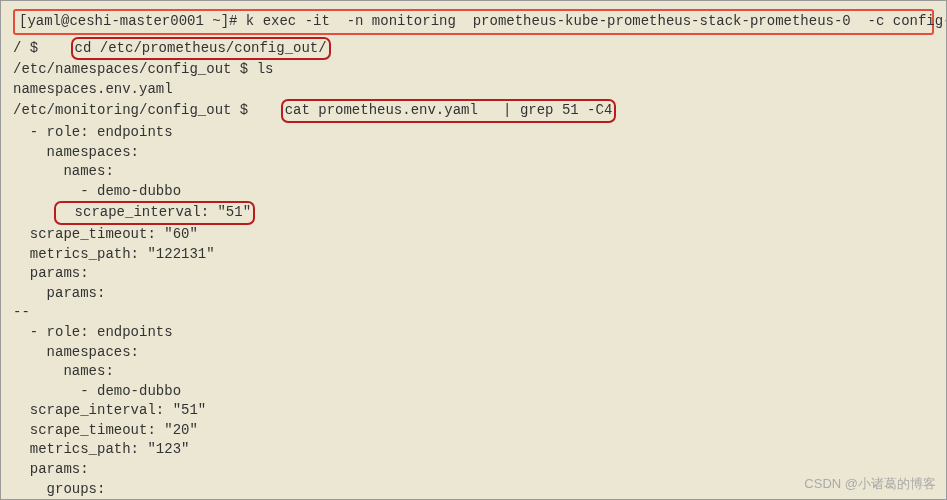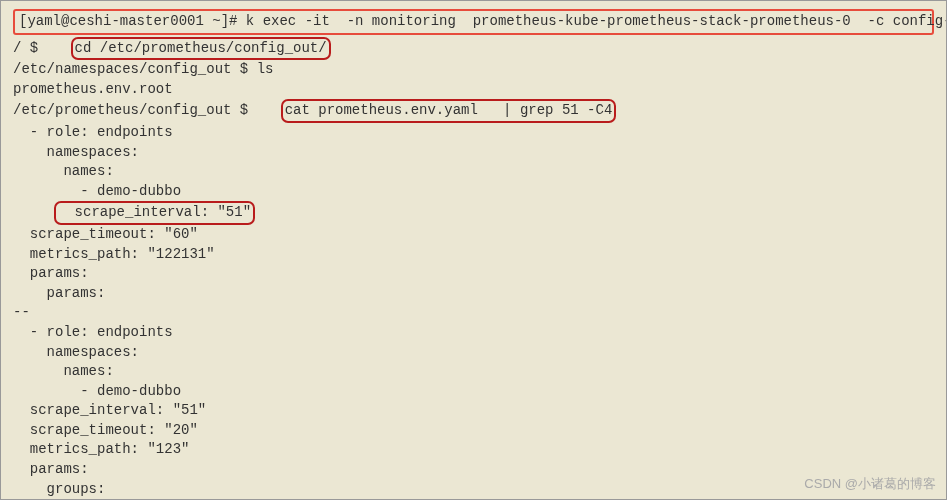--- a/index.html
+++ b/index.html
@@ -50,22 +50,22 @@
   </style>
 </head>
 <body>
 
 <div class="cmd-header">
   <span class="line"><span>[yaml@ceshi-master0001 ~]# </span><span>k exec -it  -n monitoring  prometheus-kube-prometheus-stack-prometheus-0  -c config-reloade</span></span>
 </div>
 
 <span class="line"><span>/ $ </span><span class="highlight-box">cd /etc/prometheus/config_out/</span></span>
 <span class="line">/etc/namespaces/config_out $ ls</span>
-<span class="line">prometheus.env.root</span>
-<span class="line"><span>/etc/prometheus/config_out $ </span><span class="highlight-box">cat prometheus.env.yaml   | grep 51 -C4</span></span>
+<span class="line">namespaces.env.yaml</span>
+<span class="line"><span>/etc/monitoring/config_out $ </span><span class="highlight-box">cat prometheus.env.yaml   | grep 51 -C4</span></span>
 <span class="line">  - role: endpoints</span>
 <span class="line">    namespaces:</span>
 <span class="line">      names:</span>
 <span class="line">        - demo-dubbo</span>
 <span class="line">  <span class="highlight-box">  scrape_interval: "51"</span></span>
 <span class="line">  scrape_timeout: "60"</span>
 <span class="line">  metrics_path: "122131"</span>
 <span class="line">  params:</span>
 <span class="line">    params:</span>
 <span class="line">--</span>

